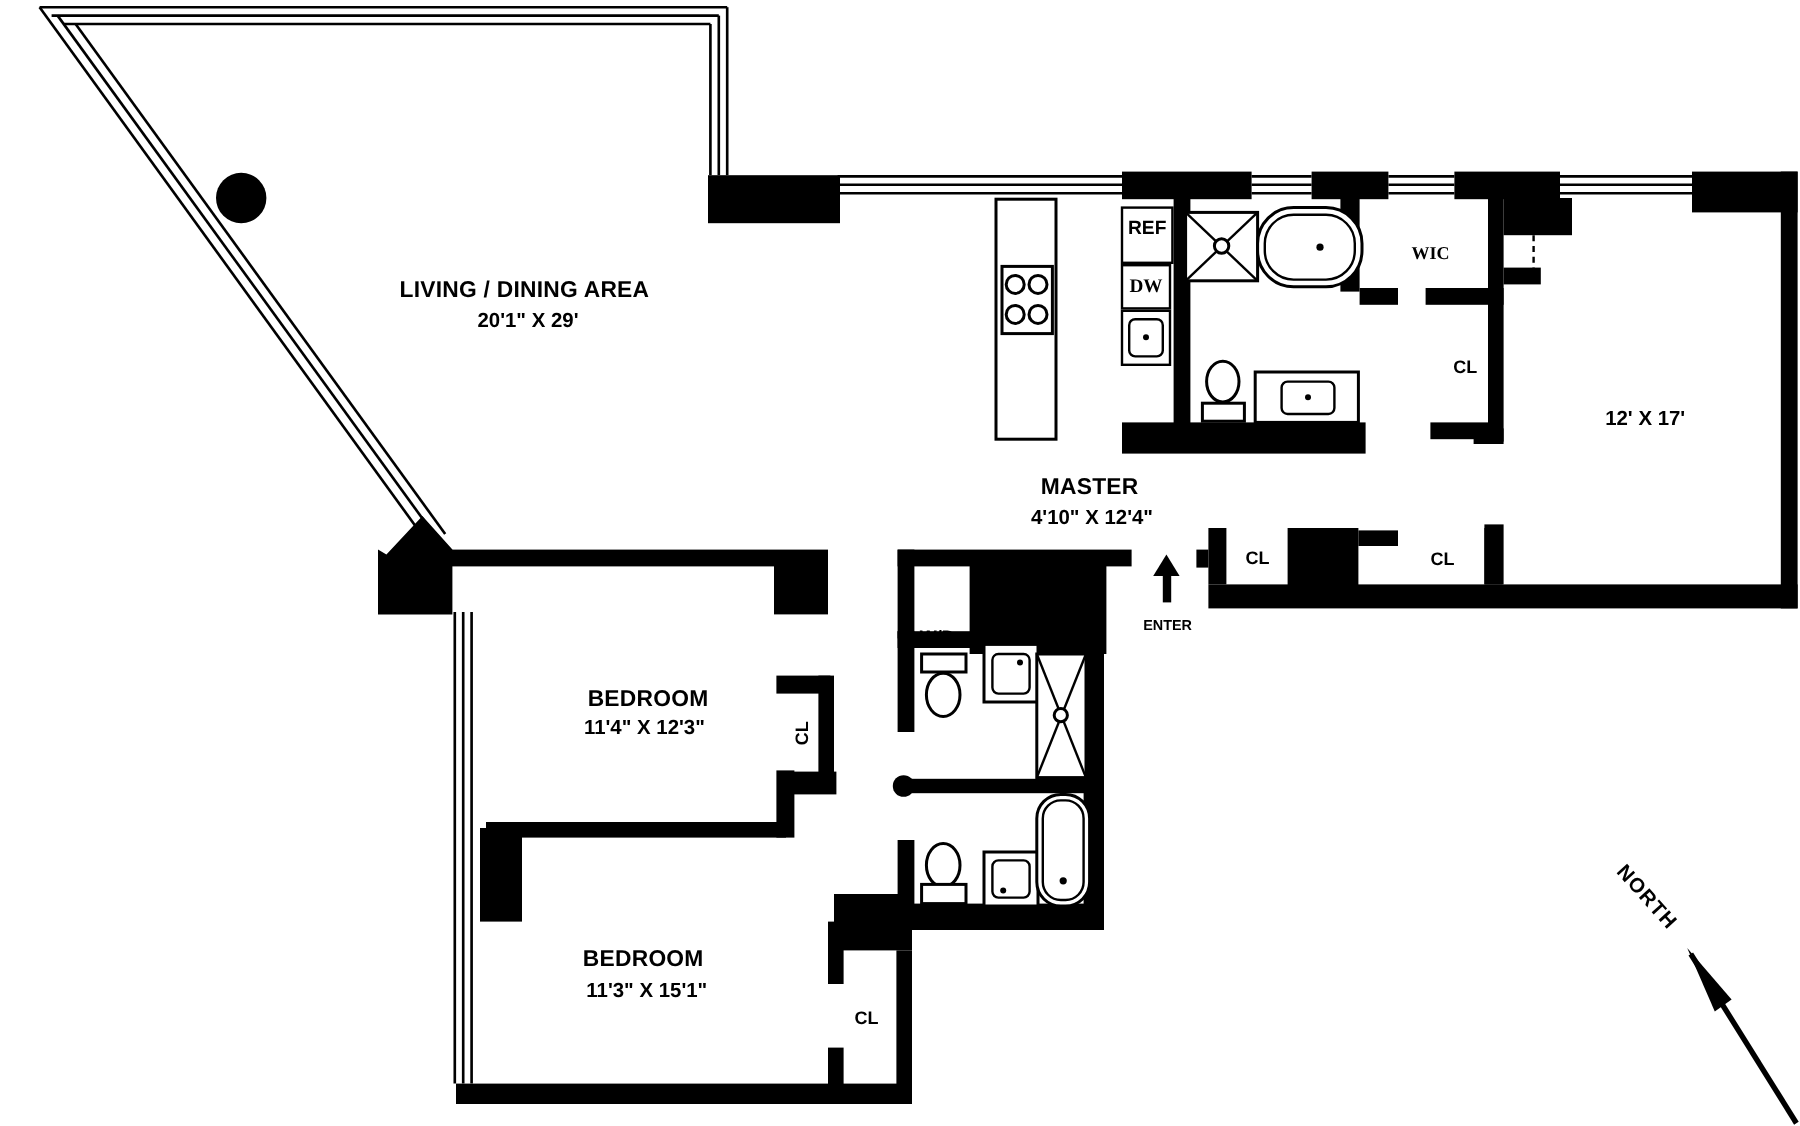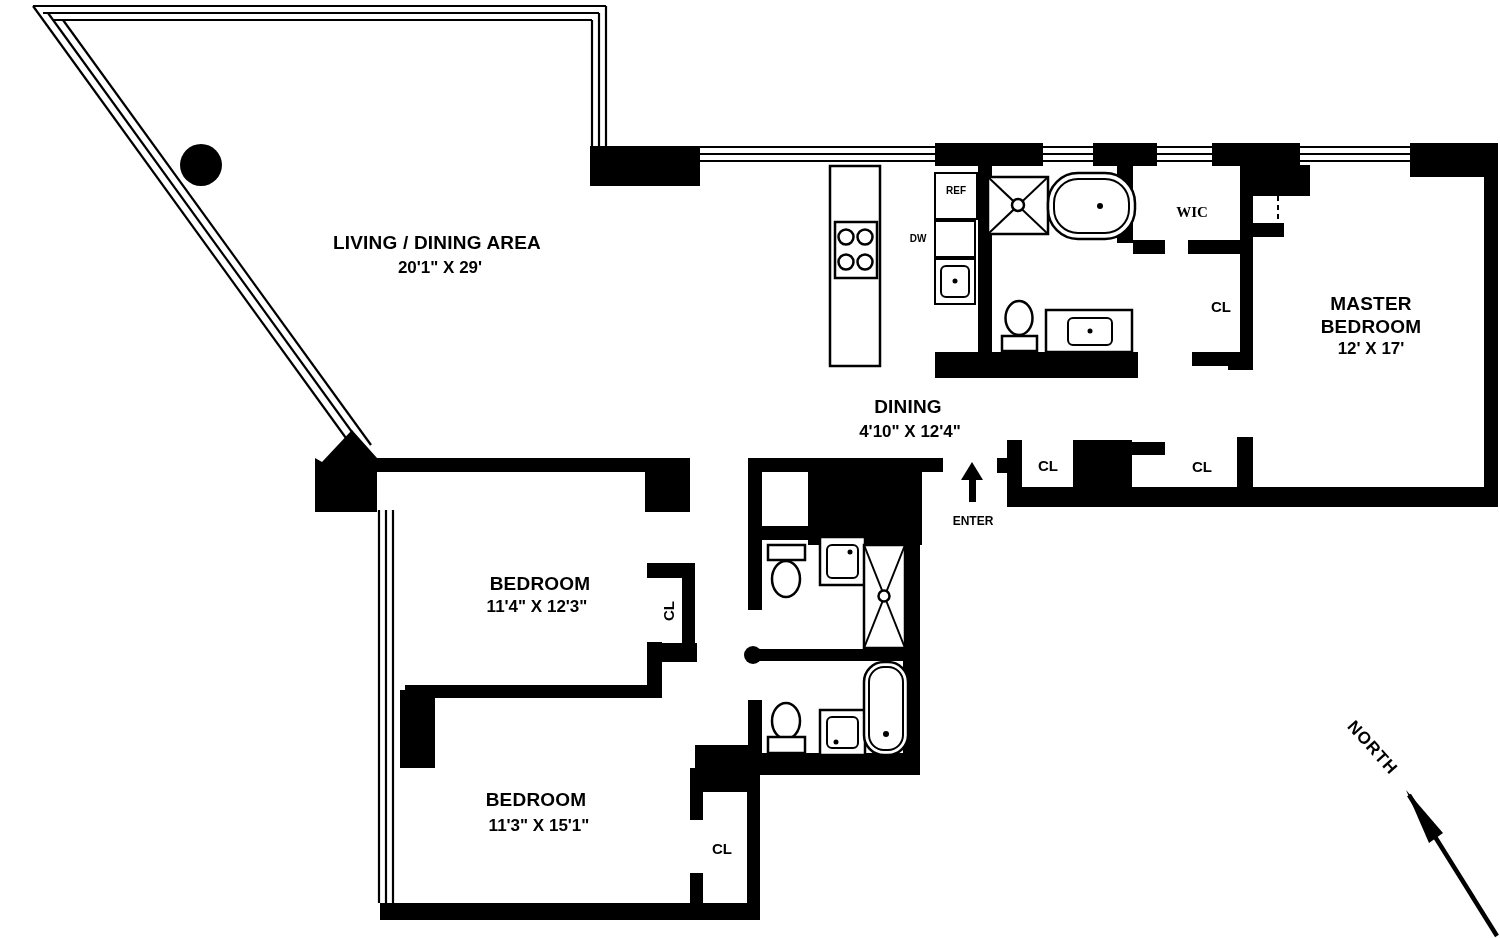--- a/index.html
+++ b/index.html
@@ -16,21 +16,21 @@
   .xl { stroke:#000; stroke-width:2; fill:none; }
   .dot { fill:#000; stroke:none; }
   .dash { stroke:#000; stroke-width:2; stroke-dasharray:5 4; fill:none; }
   .lbl {
     position:absolute; transform:translate(-50%,-50%);
     font-weight:bold; color:#000; white-space:nowrap; line-height:1.2;
   }
   .big  { font-size:19px; letter-spacing:0.2px; }
   .dims { font-size:17px; }
   .small{ font-size:15px; }
-  .tiny { font-size:10px; }
+  .tiny { font-size:16px; }
   .master-name { white-space:normal; width:150px; text-align:center; }
   .rot-ccw { transform:translate(-50%,-50%) rotate(-90deg); }
   .rot-north { transform:translate(-50%,-50%) rotate(48deg); font-size:17px; letter-spacing:1px; }
 </style>
 </head>
 <body>
 
 <div id="stage">
 
 <svg id="plan-svg" width="1500" height="938" viewBox="0 0 1500 938">
@@ -206,37 +206,36 @@
 
   <g>
     <line x1="1409" y1="795" x2="1497" y2="936" stroke="#000" stroke-width="4.5"></line>
     <polygon class="w" points="1406,790 1429,843 1443,833"></polygon>
   </g>
 </svg>
 
 <div class="lbl big" style="left:437px;  top:243px;">LIVING / DINING AREA</div>
 <div class="lbl dims" style="left:440px;  top:268px;">20'1" X 29'</div>
 
-<div class="lbl big" style="left:908px;  top:407px;">DINING</div>
+<div class="lbl big" style="left:908px;  top:407px;">MASTER</div>
 <div class="lbl dims" style="left:910px;  top:432px;">4'10" X 12'4"</div>
 
-<div class="lbl big master-name" style="left:1371px; top:316px;">MASTER BEDROOM</div>
 <div class="lbl dims" style="left:1371px; top:349px;">12' X 17'</div>
 
 <div class="lbl big" style="left:540px;  top:584px;">BEDROOM</div>
 <div class="lbl dims" style="left:537px;  top:607px;">11'4" X 12'3"</div>
 
 <div class="lbl big" style="left:536px;  top:800px;">BEDROOM</div>
 <div class="lbl dims" style="left:539px;  top:826px;">11'3" X 15'1"</div>
 
 <div class="lbl small" style="left:1192px; top:212px;font-family:Liberation Serif, serif;">WIC</div>
 <div class="lbl small" style="left:1221px; top:307px;">CL</div>
 <div class="lbl small" style="left:1048px; top:466px;">CL</div>
 <div class="lbl small" style="left:1202px; top:467px;">CL</div>
 <div class="lbl small rot-ccw" style="left:669px; top:611px;">CL</div>
 <div class="lbl small" style="left:722px;  top:849px;">CL</div>
 <div class="lbl small" style="left:781px;  top:498px;margin-top:34px;">W/D</div>
 <div class="lbl tiny" style="left:956px;  top:191px;">REF</div>
-<div class="lbl tiny" style="left:918px;  top:239px;">DW</div>
+<div class="lbl tiny" style="left:955px;  top:239px;font-family:Liberation Serif, serif;">DW</div>
 <div class="lbl small" style="left:973px;  top:521px; font-size:12px;">ENTER</div>
 <div class="lbl rot-north" style="left:1372px; top:748px; font-weight:bold;">NORTH</div>
 
 </div>
 
 </body></html>

